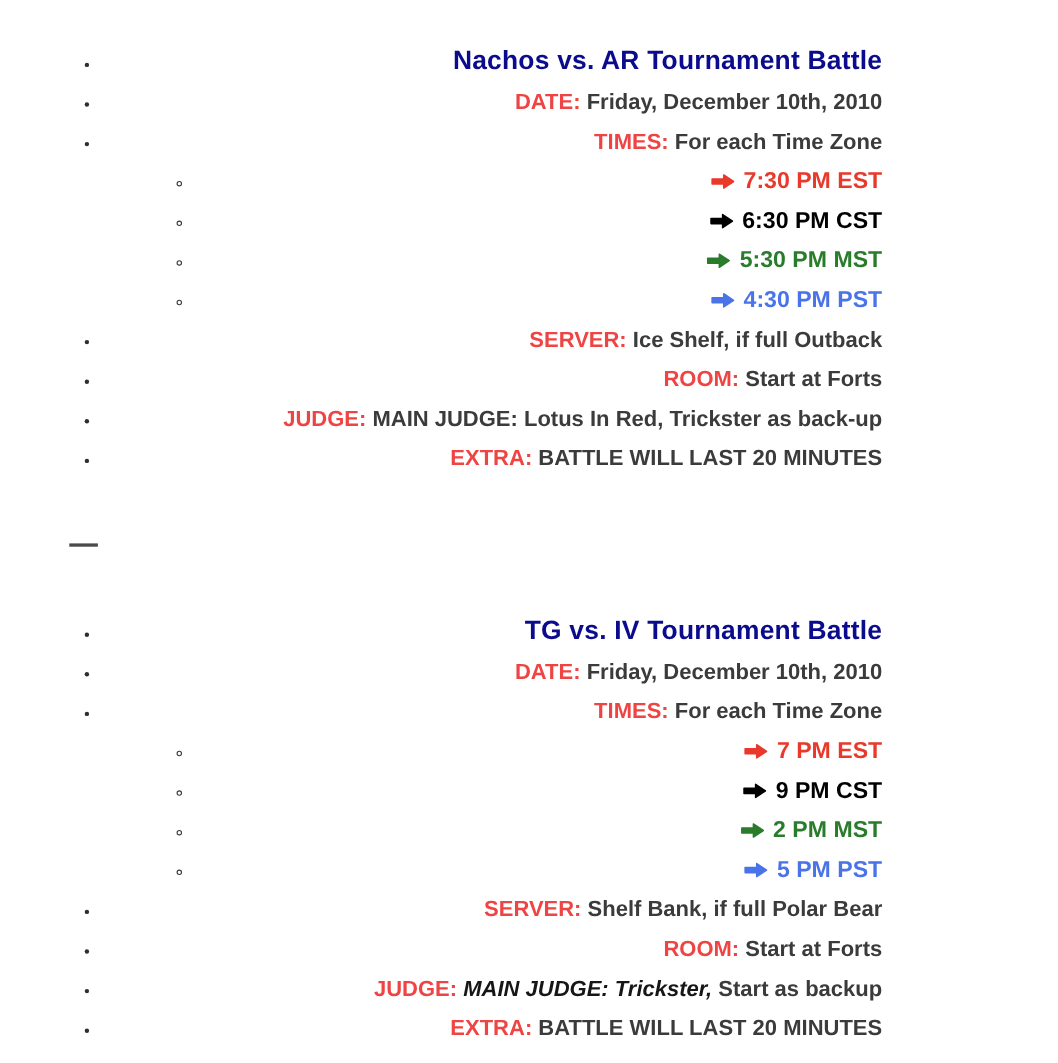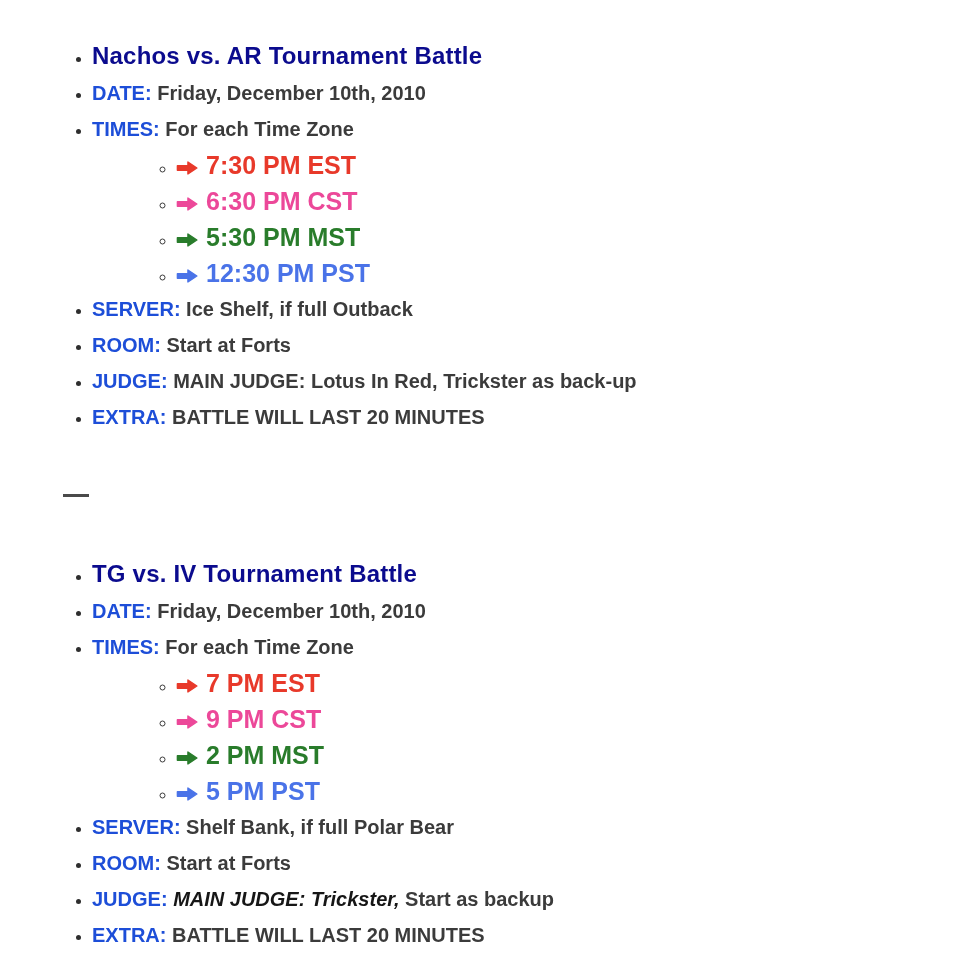--- a/index.html
+++ b/index.html
@@ -4,47 +4,47 @@
 <style>
   * { box-sizing: border-box; }
   html, body { margin: 0; padding: 0; background: #ffffff; }
   body {
     width: 962px; height: 966px;
     font-family: "Liberation Sans", "DejaVu Sans", sans-serif;
     font-weight: bold;
     color: #3b3b3b;
     overflow: hidden;
   }
-  .doc { width: 822px; height: 966px; padding: 38px 20px 0 52px; }
+  .doc { width: 822px; height: 966px; padding: 38px 20px 0 52px; text-align: right; }
 
   ul.main {
     list-style: disc;
     margin: 0;
     padding-left: 40px;
     font-size: 20px;
     line-height: 36px;
   }
   ul.main > li::marker { color: #2e2e2e; font-size: 15px; }
 
   .section-title { color: #0b0b8e; font-size: 24px; letter-spacing: 0.2px; }
 
-  .label { color: #1d4ed8; margin-top: 28px; }
+  .label { color: #ef4444; margin-top: 28px; }
   .value { color: #3b3b3b; }
   .strong-value { color: #161616; font-style: italic; }
 
   ul.sub {
     list-style: circle;
     margin: 0;
     padding-left: 84px;
-    font-size: 25px;
+    font-size: 21px;
   }
   ul.sub > li::marker { color: #3b3b3b; font-size: 15px; }
 
   .tz-est { color: #e8392a; }
-  .tz-cst { color: #ec4899; }
+  .tz-cst { color: #000000; }
   .tz-mst { color: #297c2b; }
   .tz-pst { color: #4a73e8; }
 
   .arrow-icon { display: inline-block; margin-right: 8px; }
   .arrow-icon svg { width: 22px; height: 16px; vertical-align: -2px; display: inline-block; }
 
   .divider {
     width: 26px; height: 3px;
     background: #4a4a4a;
     border: none;
@@ -79,21 +79,21 @@
               </svg></span><span>6:30 PM CST</span>
         </li>
         <li class="tz-mst">
           <span class="arrow-icon"><svg viewBox="0 0 24 16" aria-hidden="true">
                 <path d="M1.5 5.5 h11.5 v-4 L22.8 8 L13 14.5 v-4 H1.5 z" fill="currentColor" stroke="currentColor" stroke-width="1.5" stroke-linejoin="round"></path>
               </svg></span><span>5:30 PM MST</span>
         </li>
         <li class="tz-pst">
           <span class="arrow-icon"><svg viewBox="0 0 24 16" aria-hidden="true">
                 <path d="M1.5 5.5 h11.5 v-4 L22.8 8 L13 14.5 v-4 H1.5 z" fill="currentColor" stroke="currentColor" stroke-width="1.5" stroke-linejoin="round"></path>
-              </svg></span><span>12:30 PM PST</span>
+              </svg></span><span>4:30 PM PST</span>
         </li>
       </ul>
     </li>
     <li>
       <span class="label">SERVER:</span>
       <span class="value">Ice Shelf, if full Outback</span>
     </li>
     <li>
       <span class="label">ROOM:</span>
       <span class="value">Start at Forts</span>

